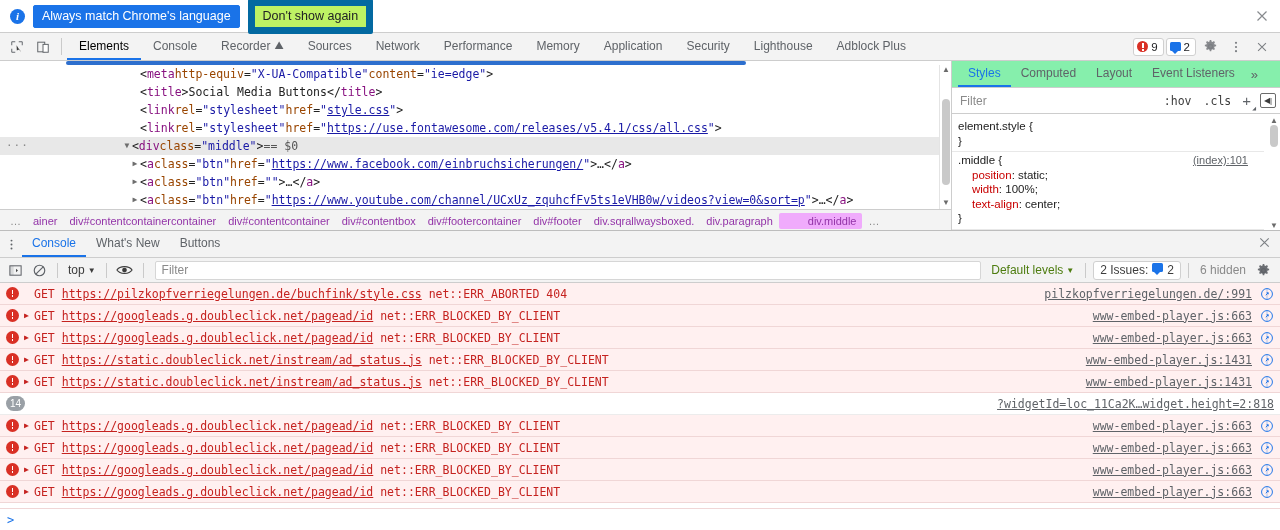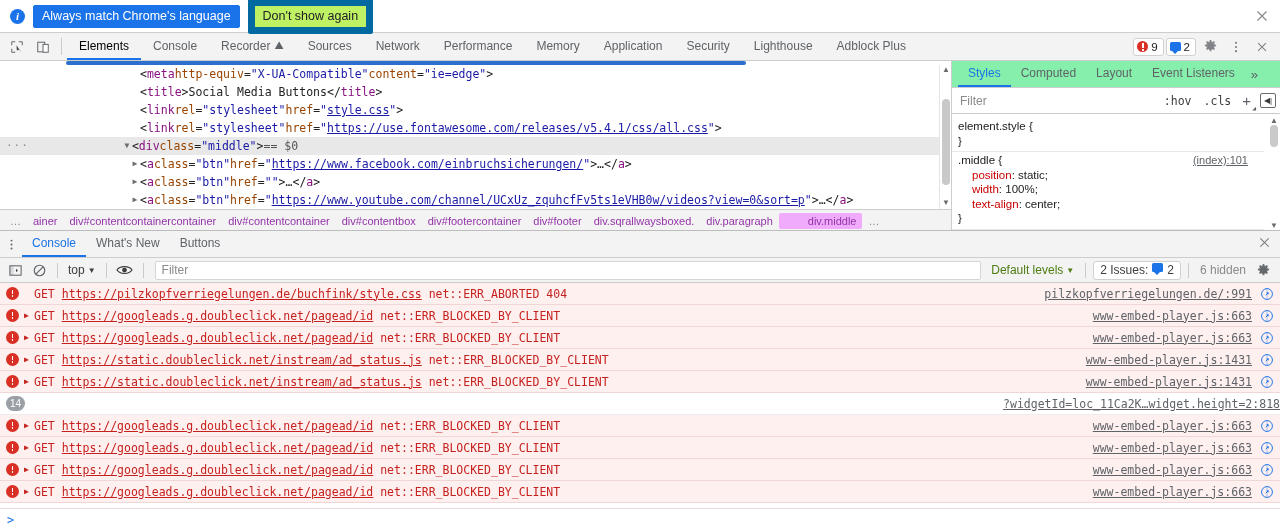--- a/index.html
+++ b/index.html
@@ -261,21 +261,21 @@
   .tri { width: 9px; color: #c5221f; font-size: 8px; flex: 0 0 auto; margin-right: 1px; }
   .tri.blank { color: transparent; }
   .cmsg { color: #c5221f; white-space: nowrap; }
   .cmsg .u { text-decoration: underline; cursor: pointer; }
   .cmsg.dark { color: #202124; }
   .cmsg.dark .u { color: #1a1aa6; }
   .csrc {
     position: absolute; right: 28px; top: 50%; transform: translateY(-50%);
     font-size: 11.5px; color: #5f6368; text-decoration: underline; cursor: pointer; white-space: nowrap;
   }
-  .csrc.noicon { right: 0; margin-left: 16px; }
+  .csrc.noicon { right: 6px; margin-left: 16px; }
   .link-icon {
     position: absolute; right: 6px; top: 50%; transform: translateY(-50%);
     width: 14px; height: 14px; cursor: pointer;
   }
   .prompt-row {
     height: 22px; display: flex; align-items: center; padding-left: 7px; background: #fff;
     border-top: 1px solid #f0d6d6;
   }
   .prompt-chev { color: #1a73e8; font-size: 12px; font-family: "DejaVu Sans Mono", monospace; }
 </style>

